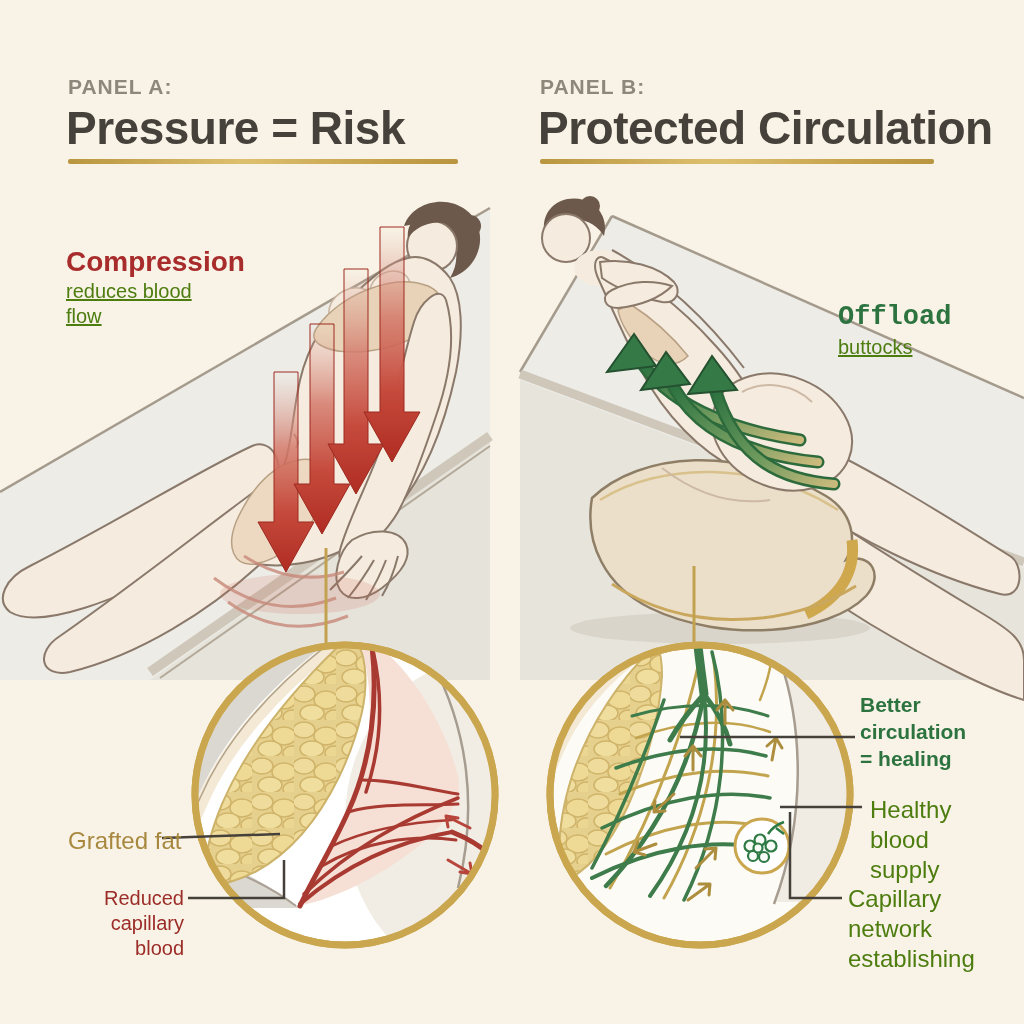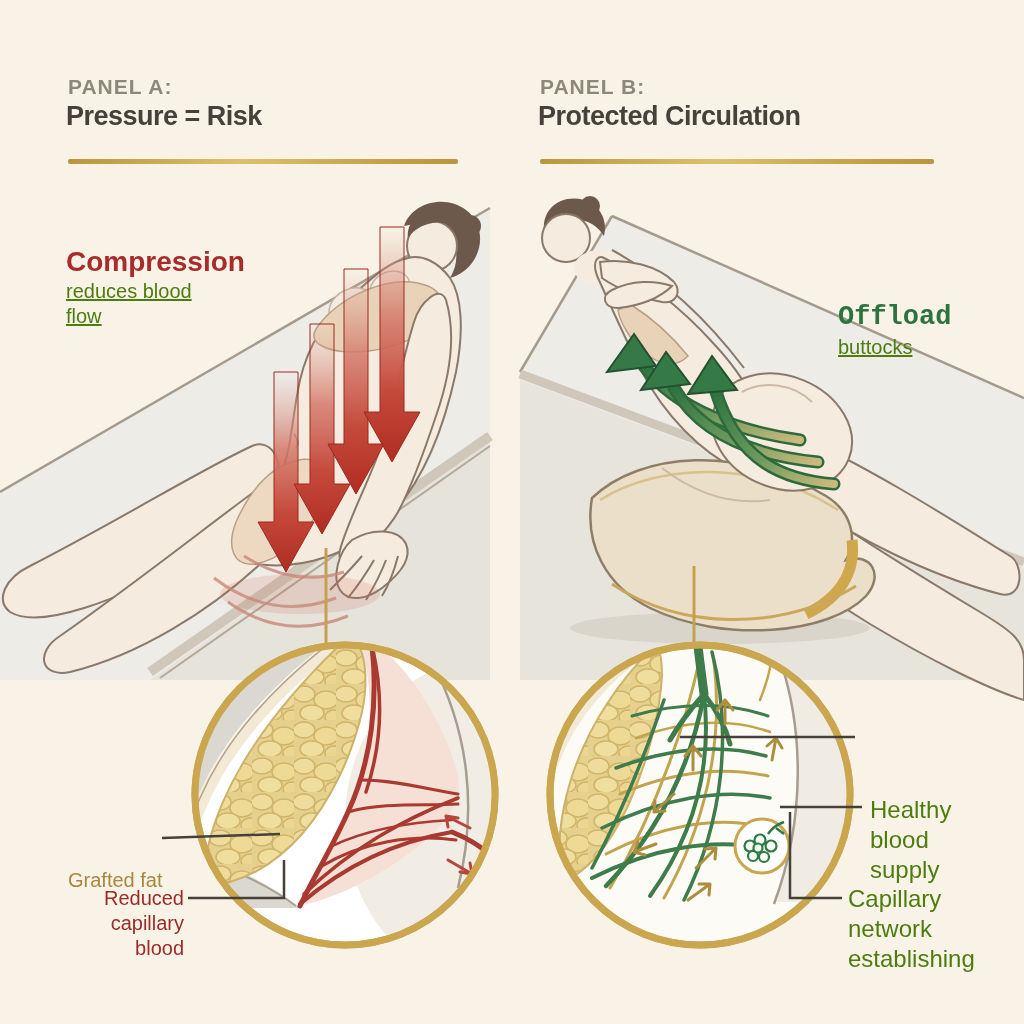--- a/index.html
+++ b/index.html
@@ -1,26 +1,26 @@
 <!DOCTYPE html>
 <html><head>
 <meta charset="utf-8">
 <style>
   html,body{margin:0;padding:0;}
   body{width:1024px;height:1024px;background:#f8f3e6;font-family:"Liberation Sans",sans-serif;overflow:hidden;}
   .stage{position:relative;width:1024px;height:1024px;background:#f8f3e6;}
   .stage svg.canvas{position:absolute;left:0;top:0;}
   .txt{position:absolute;line-height:1.25;}
   .kicker{font-size:21px;font-weight:700;letter-spacing:1px;color:#8e887a;}
-  .title{font-size:27px;font-weight:700;color:#46413a;letter-spacing:-0.5px;}
+  .title{font-size:46px;font-weight:700;color:#46413a;letter-spacing:-0.5px;}
   .rule{position:absolute;height:5px;background:linear-gradient(90deg,#b9953f,#ddc06e 45%,#c5a14b 80%,#b9953f);border-radius:2px;}
   .callout-strong-red{font-size:28px;font-weight:700;color:#a82c2c;text-align:center;}
   .callout-strong-green{font-size:27px;font-weight:700;color:#2c7340;font-family:Liberation Mono, monospace;}
   .callout-olive{font-size:20px;color:#4d7c0f;text-decoration:underline;}
-  .lbl-olive{font-size:20px;color:#a8883f;margin-top:42px;}
+  .lbl-olive{font-size:24px;color:#a8883f;}
   .lbl-red{font-size:20px;color:#9c2c28;text-align:right;}
   .lbl-green{font-size:24px;color:#4d7c0f;}
   .lbl-green-bold{font-size:21px;font-weight:700;color:#2c7340;line-height:1.28;}
 </style>
 </head>
 <body>
 
 <div class="stage">
 
 <svg class="canvas" width="1024" height="1024" viewBox="0 0 1024 1024">
@@ -251,16 +251,17 @@
 </div>
 
 <div class="txt" style="left:838px;top:301px;width:150px;">
   <div class="callout-strong-green">Offload</div>
   <div class="callout-olive">buttocks</div>
 </div>
 
 <div class="txt lbl-olive" style="left:68px;top:826px;">Grafted fat</div>
 <div class="txt lbl-red" style="left:62px;top:886px;width:122px;">Reduced capillary blood</div>
 
+<div class="txt lbl-green-bold" style="left:860px;top:692px;width:122px;">Better circulation = healing</div>
 <div class="txt lbl-green" style="left:870px;top:795px;width:85px;">Healthy blood supply</div>
 <div class="txt lbl-green" style="left:848px;top:884px;width:105px;">Capillary network establishing</div>
 
 </div>
 
 </body></html>

